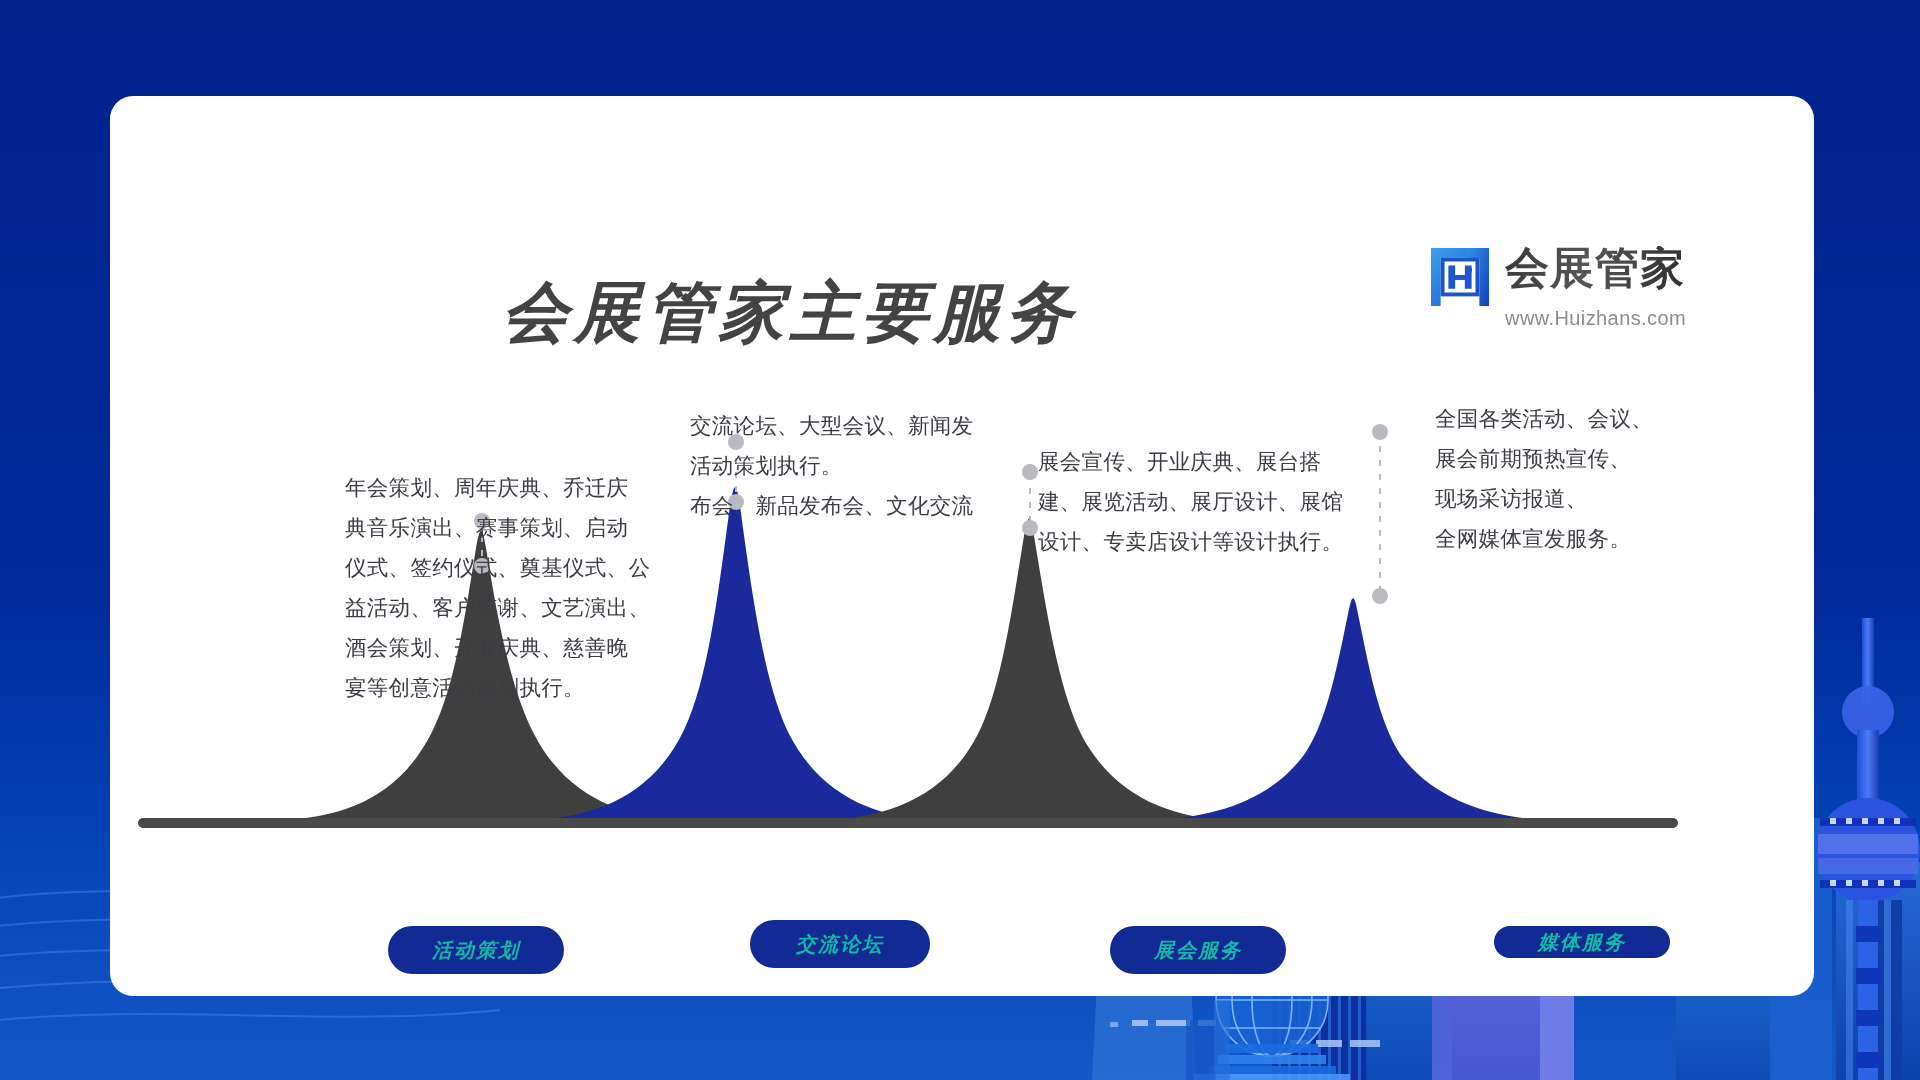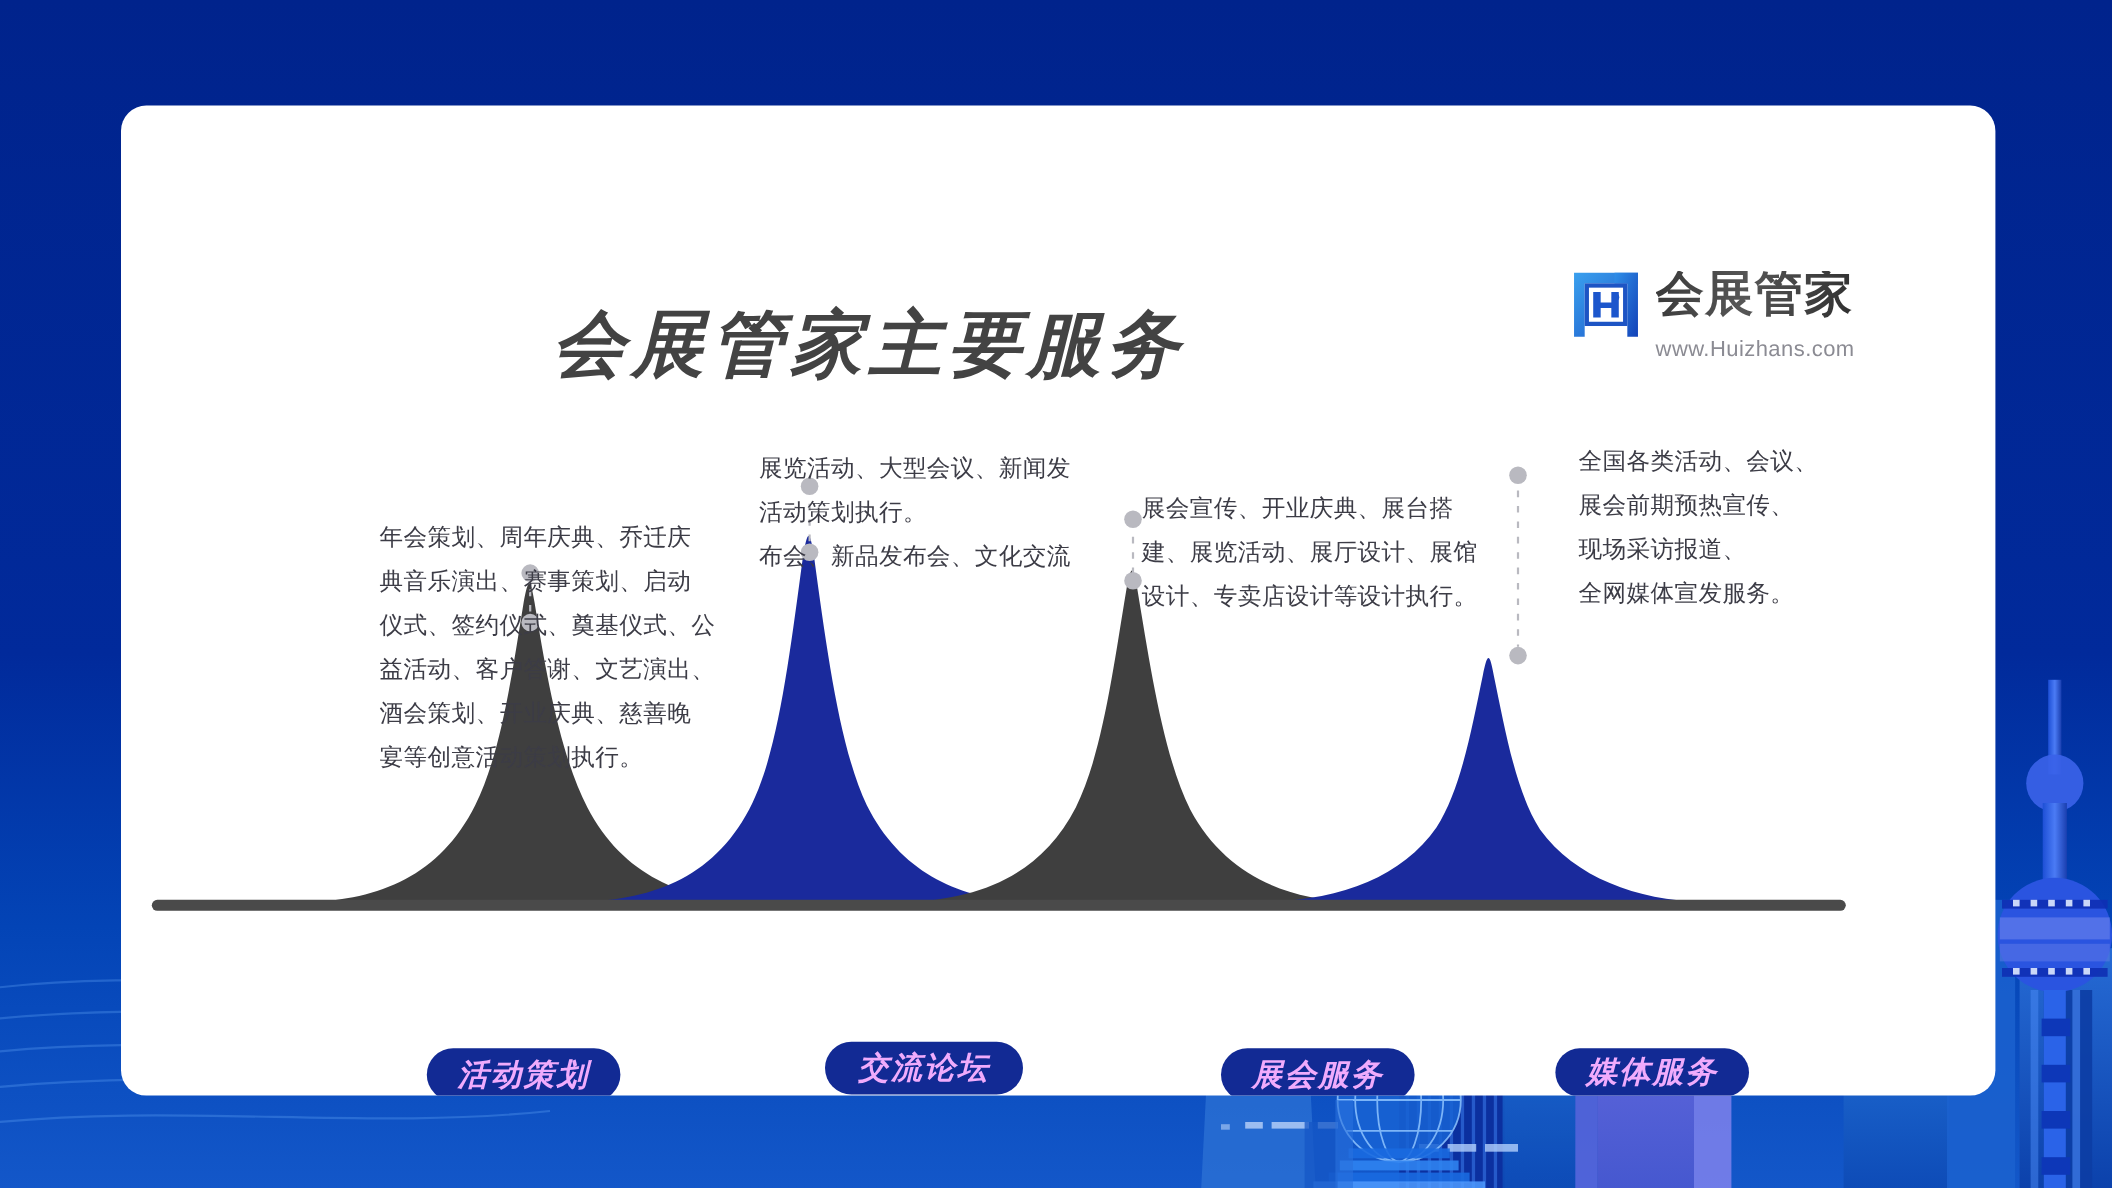--- a/index.html
+++ b/index.html
@@ -76,33 +76,32 @@
   .d2{ left:580px; top:310px; }
   .d3{ left:928px; top:346px; }
   .d4{ left:1325px; top:303px; }
 
   
   .pill{
     position:absolute;
     display:flex; align-items:center; justify-content:center;
     background:#122a94;
     border-radius:40px;
-    color:#f0abfc;
-    font-size:28px;
+    color:#14b8a6;
+    font-size:20px;
     font-weight:bold;
     font-style:italic;
     letter-spacing:2px;
     z-index:22;
     white-space:nowrap;
-    margin-top:27px;
   }
   .p1{ left:278px;  top:830px; width:176px; height:48px; }
   .p2{ left:640px;  top:824px; width:180px; height:48px; }
   .p3{ left:1000px; top:830px; width:176px; height:48px; }
-  .p4{ left:1304px; top:830px; width:176px; height:44px; }
+  .p4{ left:1384px; top:830px; width:176px; height:32px; }
 </style>
 </head>
 <body>
 
 <svg id="bg" viewBox="0 0 1920 1080" preserveAspectRatio="none">
   <defs>
     <linearGradient id="bgGrad" x1="0" y1="0" x2="0" y2="1">
       <stop offset="0%" stop-color="#00238c"></stop>
       <stop offset="55%" stop-color="#012a9b"></stop>
       <stop offset="78%" stop-color="#0344b6"></stop>
@@ -333,21 +332,21 @@
   <div class="desc d1">
     <p>年会策划、周年庆典、乔迁庆</p>
     <p>典音乐演出、赛事策划、启动</p>
     <p>仪式、签约仪式、奠基仪式、公</p>
     <p>益活动、客户答谢、文艺演出、</p>
     <p>酒会策划、开业庆典、慈善晚</p>
     <p>宴等创意活动策划执行。</p>
   </div>
 
   <div class="desc d2">
-    <p>展览活动、大型会议、新闻发</p>
+    <p>交流论坛、大型会议、新闻发</p>
     <p>活动策划执行。</p>
     <p>布会、新品发布会、文化交流</p>
   </div>
 
   <div class="desc d3">
     <p>展会宣传、开业庆典、展台搭</p>
     <p>建、展览活动、展厅设计、展馆</p>
     <p>设计、专卖店设计等设计执行。</p>
   </div>
 

